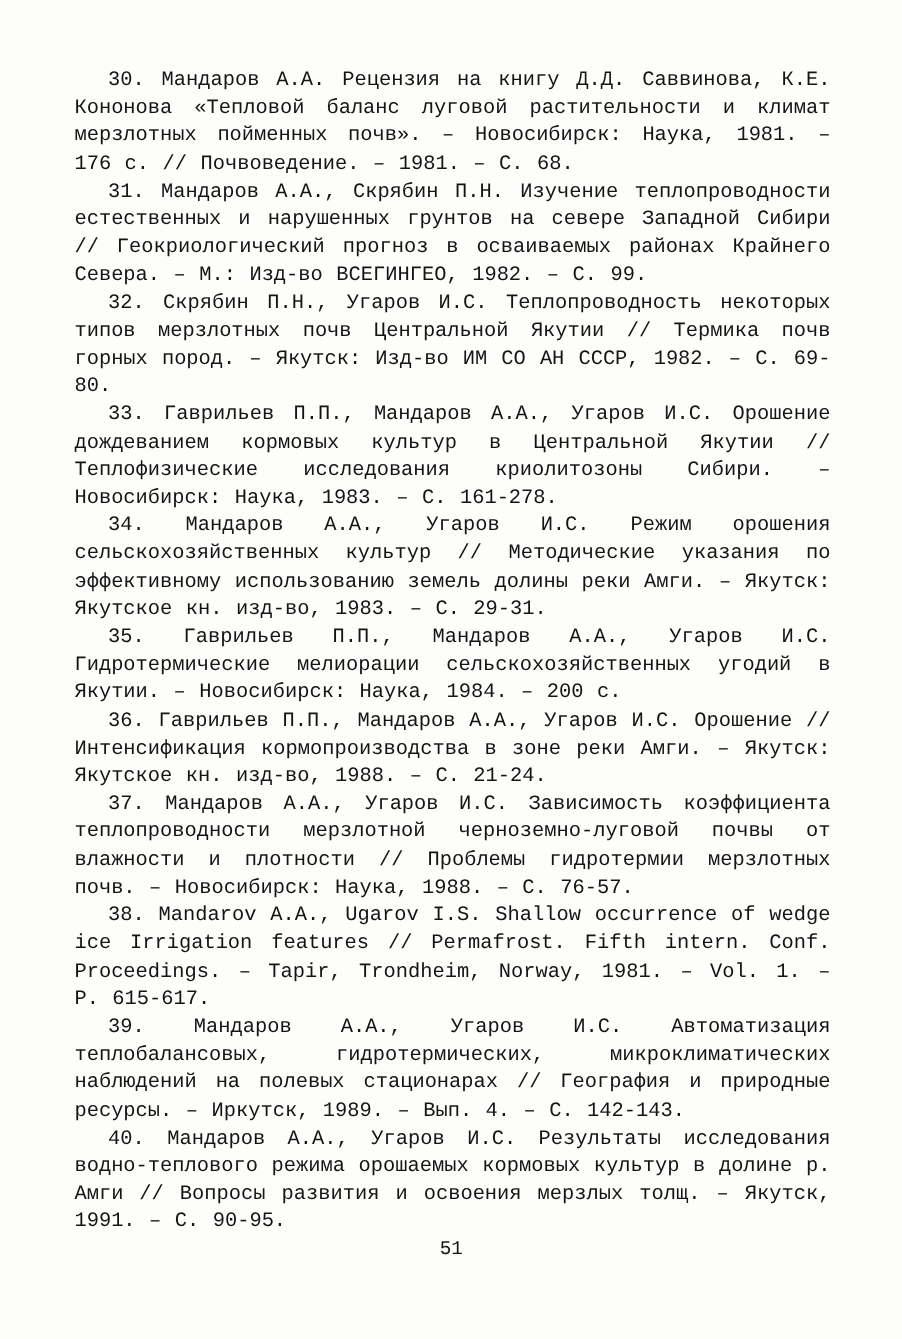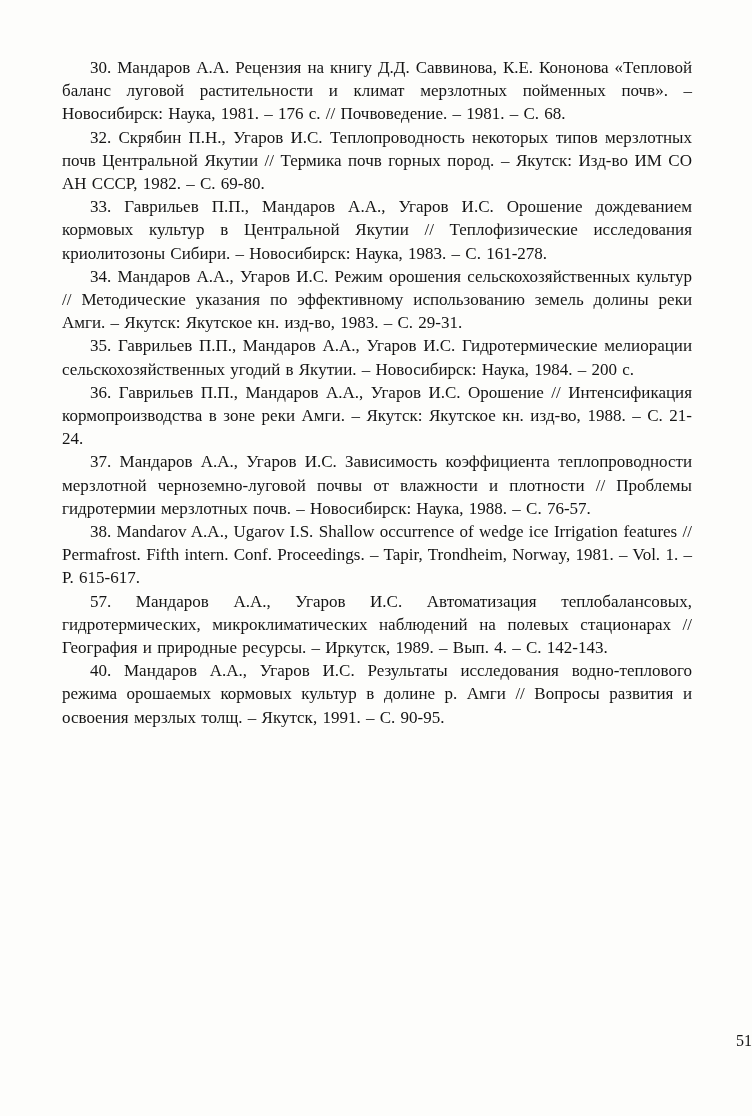--- a/index.html
+++ b/index.html
@@ -7,21 +7,21 @@
     padding: 0;
     background: #e8e8e6;
   }
   .page {
     position: relative;
     width: 752px;
     height: 1116px;
     margin: 0 auto;
     background: #fdfdfb;
     color: #141414;
-    font-family: Liberation Serif, serif;
+    font-family: Liberation Mono, monospace;
     overflow: hidden;
   }
   .content {
     position: absolute;
     top: 56px;
     left: 62px;
     width: 630px;
   }
   .content p {
     margin: 0;
@@ -29,35 +29,36 @@
     line-height: 23.2px;
     text-align: justify;
     text-indent: 28px;
     word-spacing: 1px;
   }
   .page-number {
     position: absolute;
     bottom: 66px;
     left: 0;
     width: 100%;
-    text-align: right;
+    text-align: center;
     font-size: 16px;
     color: #141414;
   }
 </style>
 </head>
 <body>
 
 <div class="page">
   <div class="content">
     <p>30. Мандаров А.А. Рецензия на книгу Д.Д. Саввинова, К.Е. Кононова «Тепловой баланс луговой растительности и климат мерзлотных пойменных почв». – Новосибирск: Наука, 1981. – 176 с. // Почвоведение. – 1981. – С. 68.</p>
+    <p>31. Мандаров А.А., Скрябин П.Н. Изучение теплопроводности естественных и нарушенных грунтов на севере Западной Сибири // Геокриологический прогноз в осваиваемых районах Крайнего Севера. – М.: Изд-во ВСЕГИНГЕО, 1982. – С. 99.</p>
     <p>32. Скрябин П.Н., Угаров И.С. Теплопроводность некоторых типов мерзлотных почв Центральной Якутии // Термика почв горных пород. – Якутск: Изд-во ИМ СО АН СССР, 1982. – С. 69-80.</p>
     <p>33. Гаврильев П.П., Мандаров А.А., Угаров И.С. Орошение дождеванием кормовых культур в Центральной Якутии // Теплофизические исследования  криолитозоны Сибири. – Новосибирск: Наука, 1983. – С. 161-278.</p>
     <p>34. Мандаров А.А., Угаров И.С. Режим орошения сельскохозяйственных культур // Методические указания по эффективному использованию земель долины реки Амги. – Якутск: Якутское кн. изд-во, 1983. – С. 29-31.</p>
     <p>35. Гаврильев П.П., Мандаров А.А., Угаров И.С. Гидротермические мелиорации сельскохозяйственных угодий в Якутии. – Новосибирск: Наука, 1984. – 200 с.</p>
     <p>36. Гаврильев П.П., Мандаров А.А., Угаров И.С. Орошение // Интенсификация кормопроизводства в зоне реки Амги. – Якутск: Якутское кн. изд-во, 1988. – С. 21-24.</p>
     <p>37. Мандаров А.А., Угаров И.С. Зависимость коэффициента теплопроводности мерзлотной черноземно-луговой почвы от влажности и плотности // Проблемы гидротермии мерзлотных почв. – Новосибирск: Наука, 1988. – С. 76-57.</p>
     <p>38. Mandarov A.A., Ugarov I.S. Shallow occurrence of wedge ice Irrigation features // Permafrost. Fifth intern. Conf. Proceedings. – Tapir, Trondheim, Norway, 1981. – Vol. 1. – P. 615-617.</p>
-    <p>57. Мандаров А.А., Угаров И.С. Автоматизация теплобалансовых, гидротермических, микроклиматических наблюдений на полевых стационарах // География и природные ресурсы. – Иркутск, 1989. – Вып. 4. – С. 142-143.</p>
+    <p>39. Мандаров А.А., Угаров И.С. Автоматизация теплобалансовых, гидротермических, микроклиматических наблюдений на полевых стационарах // География и природные ресурсы. – Иркутск, 1989. – Вып. 4. – С. 142-143.</p>
     <p>40. Мандаров А.А., Угаров И.С. Результаты исследования водно-теплового режима орошаемых кормовых культур в долине р. Амги // Вопросы развития и освоения мерзлых толщ. – Якутск, 1991. – С. 90-95.</p>
   </div>
   <div class="page-number">51</div>
 </div>
 
 </body></html>

